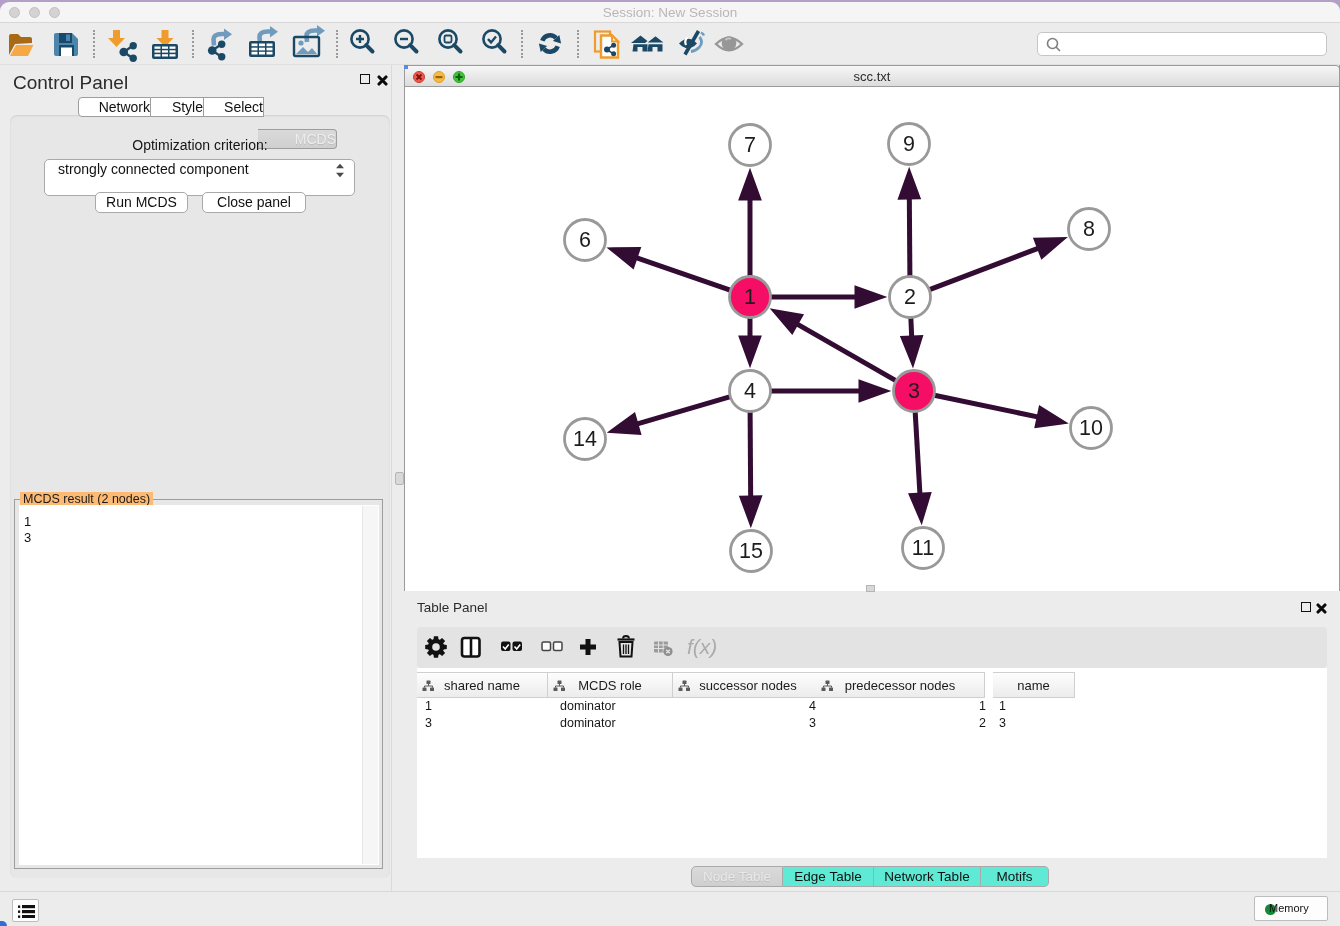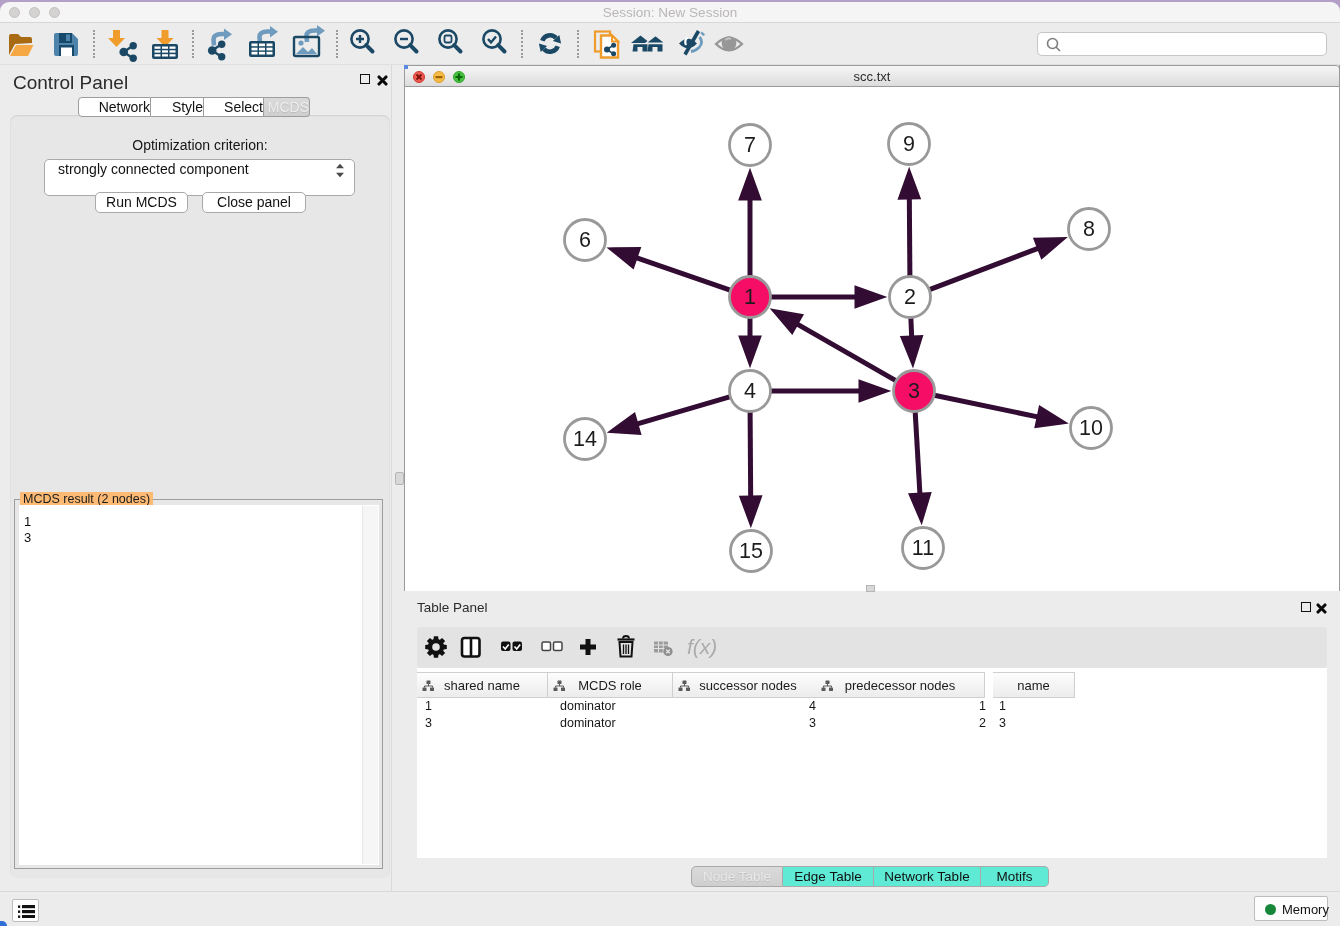--- a/index.html
+++ b/index.html
@@ -180,21 +180,21 @@
 
 <div class="abs" id="cp-title">Control Panel</div>
 <div class="abs" id="cp-float"></div>
 <div class="abs" id="cp-close"><svg width="11" height="11" viewBox="0 0 11 11">
       <path d="M2,2 L9,9 M9,2 L2,9" stroke="#0a0a0a" stroke-width="3.1" stroke-linecap="round"></path>
     </svg></div>
 <div class="abs" id="cp-content"></div>
 <div class="tabseg" style="left:78px; width:73px; border-left:1px solid #9d9d9d; border-radius:4px 0 0 4px;">Network</div>
 <div class="tabseg" style="left:151px; width:53px;">Style</div>
 <div class="tabseg" style="left:204px; width:60px;">Select</div>
-<div class="tabseg" style="left:264px; width:46px; border-radius:0 4px 4px 0; background:linear-gradient(#dadada,#cfcfcf); color:#ededed; text-shadow:0 1px 1px #bbb;">MCDS</div>
+<div class="tabseg" style="left:258px; width:79px; border-radius:0 4px 4px 0; background:linear-gradient(#dadada,#cfcfcf); color:#ededed; text-shadow:0 1px 1px #bbb;margin-top:32px;">MCDS</div>
 <div class="abs" id="optlabel">Optimization criterion:</div>
 <div class="abs" id="optselect">strongly connected component<svg style="position:absolute;right:9px;top:3px;" width="10" height="15" viewBox="0 0 10 15">
       <path d="M1 5.2 L5 0.8 L9 5.2 Z" fill="#4a4a4a"></path>
       <path d="M1 9.8 L5 14.2 L9 9.8 Z" fill="#4a4a4a"></path>
     </svg></div>
 <div class="btn" style="left:95px; width:93px;">Run MCDS</div>
 <div class="btn" style="left:202px; width:104px;">Close panel</div>
 <div class="abs" id="fieldset"></div>
 <div class="abs" id="fieldlegend">MCDS result (2 nodes)</div>
 <div class="abs" id="fieldwhite">1<br>3</div>
@@ -367,15 +367,15 @@
         <rect x="4" y="0" width="13" height="3.2"></rect>
         <rect x="0" y="5.5" width="2.2" height="2.4"></rect>
         <rect x="4" y="5" width="13" height="3.2"></rect>
         <rect x="0" y="10.5" width="2.2" height="2.4"></rect>
         <rect x="4" y="10" width="13" height="3.2"></rect>
       </g>
     </svg>
   </div>
 <div class="abs" id="membtn">
     <span style="position:absolute;left:10px;top:7px;width:11px;height:11px;border-radius:50%;background:#168639;"></span>
-    <span style="position:absolute;left:27px;top:5px;font-size:13px;">Memory</span>
+    <span style="position:absolute;left:14px;top:5px;font-size:11px;">Memory</span>
   </div>
 <div class="abs" id="bluecorner"></div>
 
 </body></html>

